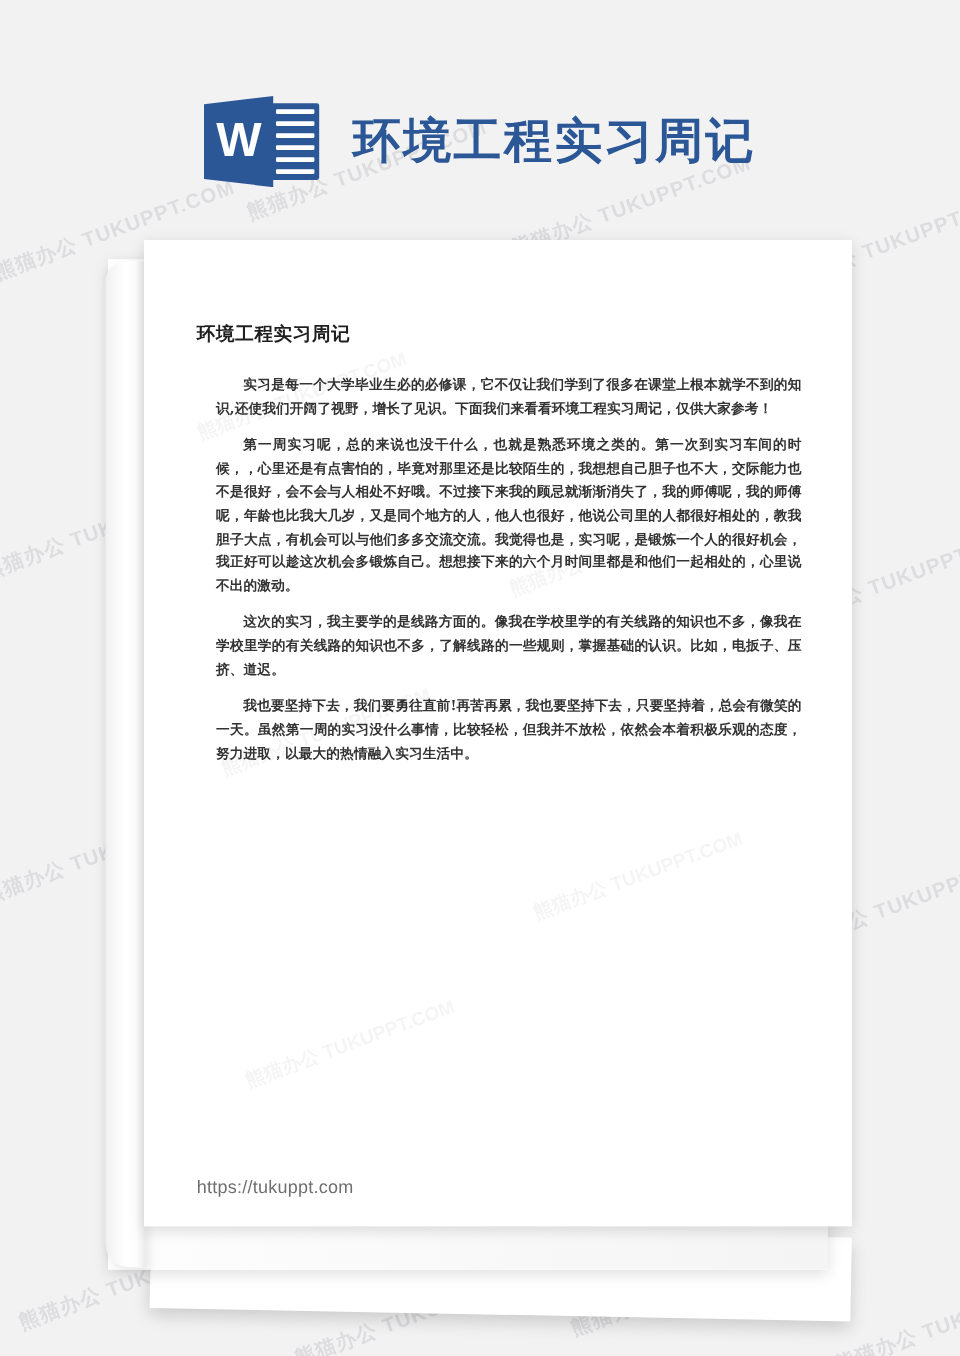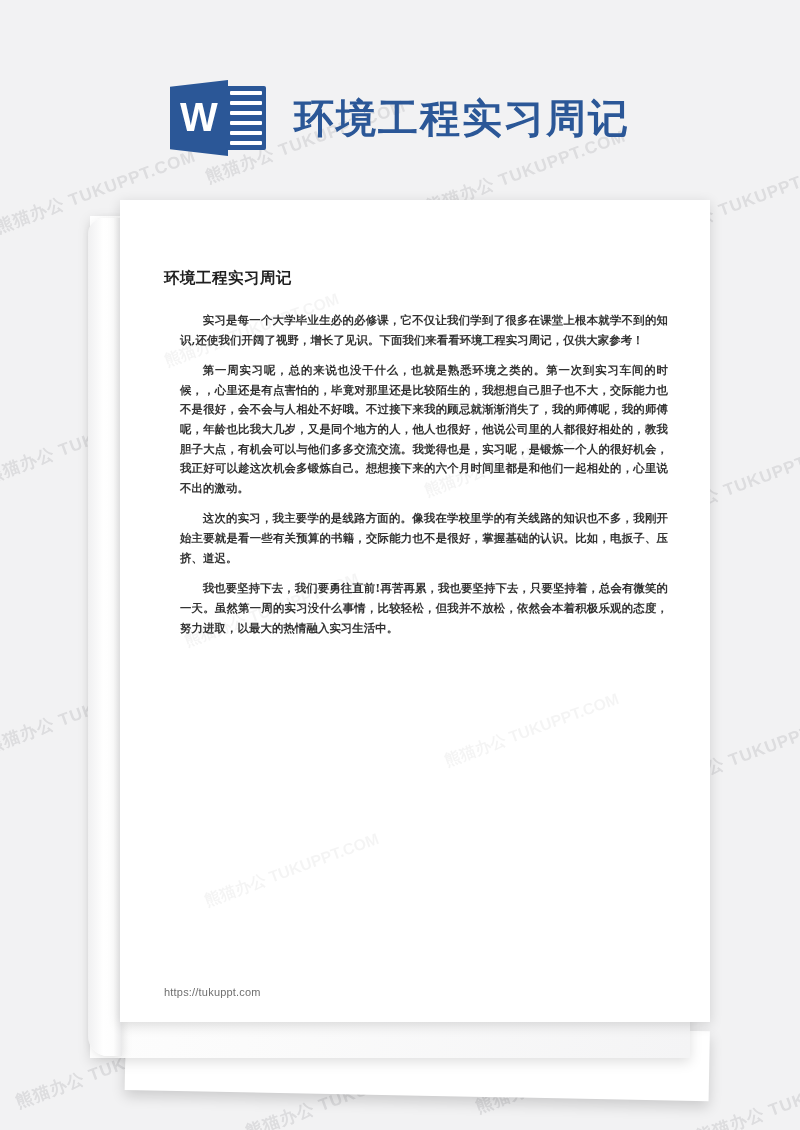--- a/index.html
+++ b/index.html
@@ -192,21 +192,21 @@
     margin: 0 0 11px 16px;
     color: #333333;
     font-weight: bold;
     letter-spacing: .1px;
     font-family: "DejaVu Serif", "Liberation Serif", serif;
   }
   #doc-url {
     position: absolute;
     left: 44px;
     bottom: 24px;
-    font-size: 11px;
+    font-size: 15px;
     color: #6f6f6f;
     font-family: "Liberation Sans", sans-serif;
     letter-spacing: .2px;
   }
 
   
   .wm-doc {
     position: absolute;
     color: rgba(0,0,0,0.045);
     font-size: 16px;
@@ -259,21 +259,21 @@
   <div class="sheet" id="sheet-back2"></div>
   <div class="sheet" id="sheet-back1"></div>
   <div id="sheet-curl"></div>
   <div class="sheet" id="sheet-front"></div>
 
   <div id="doc-content">
     <div id="doc-title">环境工程实习周记</div>
 
     <p class="doc-para">实习是每一个大学毕业生必的必修课，它不仅让我们学到了很多在课堂上根本就学不到的知识,还使我们开阔了视野，增长了见识。下面我们来看看环境工程实习周记，仅供大家参考！</p>
     <p class="doc-para">第一周实习呢，总的来说也没干什么，也就是熟悉环境之类的。第一次到实习车间的时候，，心里还是有点害怕的，毕竟对那里还是比较陌生的，我想想自己胆子也不大，交际能力也不是很好，会不会与人相处不好哦。不过接下来我的顾忌就渐渐消失了，我的师傅呢，我的师傅呢，年龄也比我大几岁，又是同个地方的人，他人也很好，他说公司里的人都很好相处的，教我胆子大点，有机会可以与他们多多交流交流。我觉得也是，实习呢，是锻炼一个人的很好机会，我正好可以趁这次机会多锻炼自己。想想接下来的六个月时间里都是和他们一起相处的，心里说不出的激动。</p>
-    <p class="doc-para">这次的实习，我主要学的是线路方面的。像我在学校里学的有关线路的知识也不多，我刚开始主要就是看一些有关预算的书籍，交际能力也不是很好，掌握基础的认识。比如，电扳子、压挤、道迟。</p>
+    <p class="doc-para">这次的实习，我主要学的是线路方面的。像我在学校里学的有关线路的知识也不多，像我在学校里学的有关线路的知识也不多，了解线路的一些规则，掌握基础的认识。比如，电扳子、压挤、道迟。</p>
     <p class="doc-para">我也要坚持下去，我们要勇往直前!再苦再累，我也要坚持下去，只要坚持着，总会有微笑的一天。虽然第一周的实习没什么事情，比较轻松，但我并不放松，依然会本着积极乐观的态度，努力进取，以最大的热情融入实习生活中。</p>
 
     <div id="doc-url">https://tukuppt.com</div>
 
     <div class="wm-doc" style="left:40px;  top:120px;">熊猫办公 TUKUPPT.COM</div>
     <div class="wm-doc" style="left:300px; top:250px;">熊猫办公 TUKUPPT.COM</div>
     <div class="wm-doc" style="left:60px;  top:400px;">熊猫办公 TUKUPPT.COM</div>
     <div class="wm-doc" style="left:320px; top:520px;">熊猫办公 TUKUPPT.COM</div>
     <div class="wm-doc" style="left:80px;  top:660px;">熊猫办公 TUKUPPT.COM</div>
   </div>

